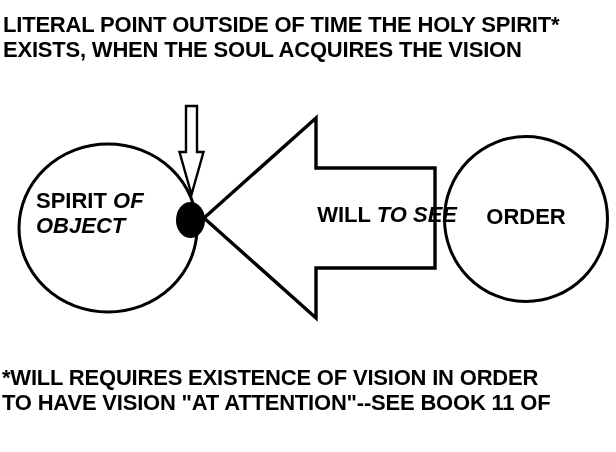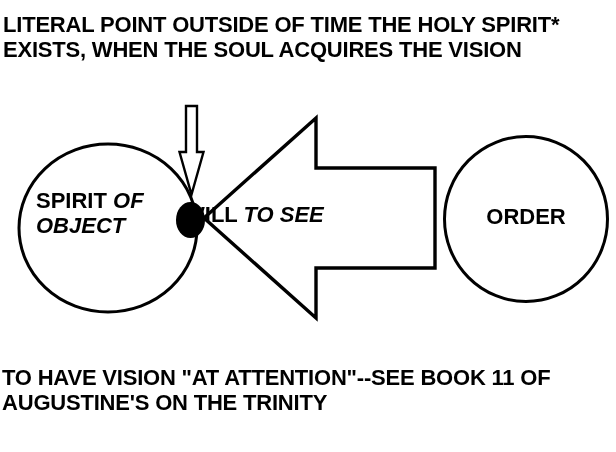--- a/index.html
+++ b/index.html
@@ -9,21 +9,21 @@
     font-family:"Liberation Sans",sans-serif;font-weight:bold;
   }
   .abs{position:absolute}
   .para{font-size:22px;line-height:25px;letter-spacing:-0.2px;white-space:nowrap}
   .para .line{display:block}
   #header{left:3px;top:12px}
   #footnote{left:2px;top:365px}
   .shape-layer{left:0;top:0;width:616px;height:452px}
   .label{font-size:22px;white-space:nowrap}
   #vision-label{left:36px;top:189px;line-height:24.5px}
-  #will-label{left:184px;top:201px;width:240px;text-align:left;line-height:28px}
+  #will-label{left:217px;top:201px;width:240px;text-align:right;line-height:28px}
   #mind-label{left:426px;top:203px;width:200px;text-align:center;line-height:28px}
   i{font-style:italic}
 </style>
 </head>
 <body style="--ink: #000000; --paper: #ffffff;">
 
 <div class="abs para" id="header">
   <span class="line">LITERAL POINT OUTSIDE OF TIME THE HOLY SPIRIT*</span>
   <span class="line">EXISTS, WHEN THE SOUL ACQUIRES THE VISION</span>
 </div>
@@ -50,15 +50,15 @@
 <div class="abs label" id="will-label">
   <span>WILL</span>
   <i>TO SEE</i>
 </div>
 
 <div class="abs label" id="mind-label">
   <span>ORDER</span>
 </div>
 
 <div class="abs para" id="footnote">
+  <span class="line">*WILL REQUIRES EXISTENCE OF VISION IN ORDER</span>
   <span class="line">TO HAVE VISION "AT ATTENTION"--SEE BOOK 11 OF</span>
-  <span class="line">AUGUSTINE'S ON THE TRINITY</span>
 </div>
 
 </body></html>

